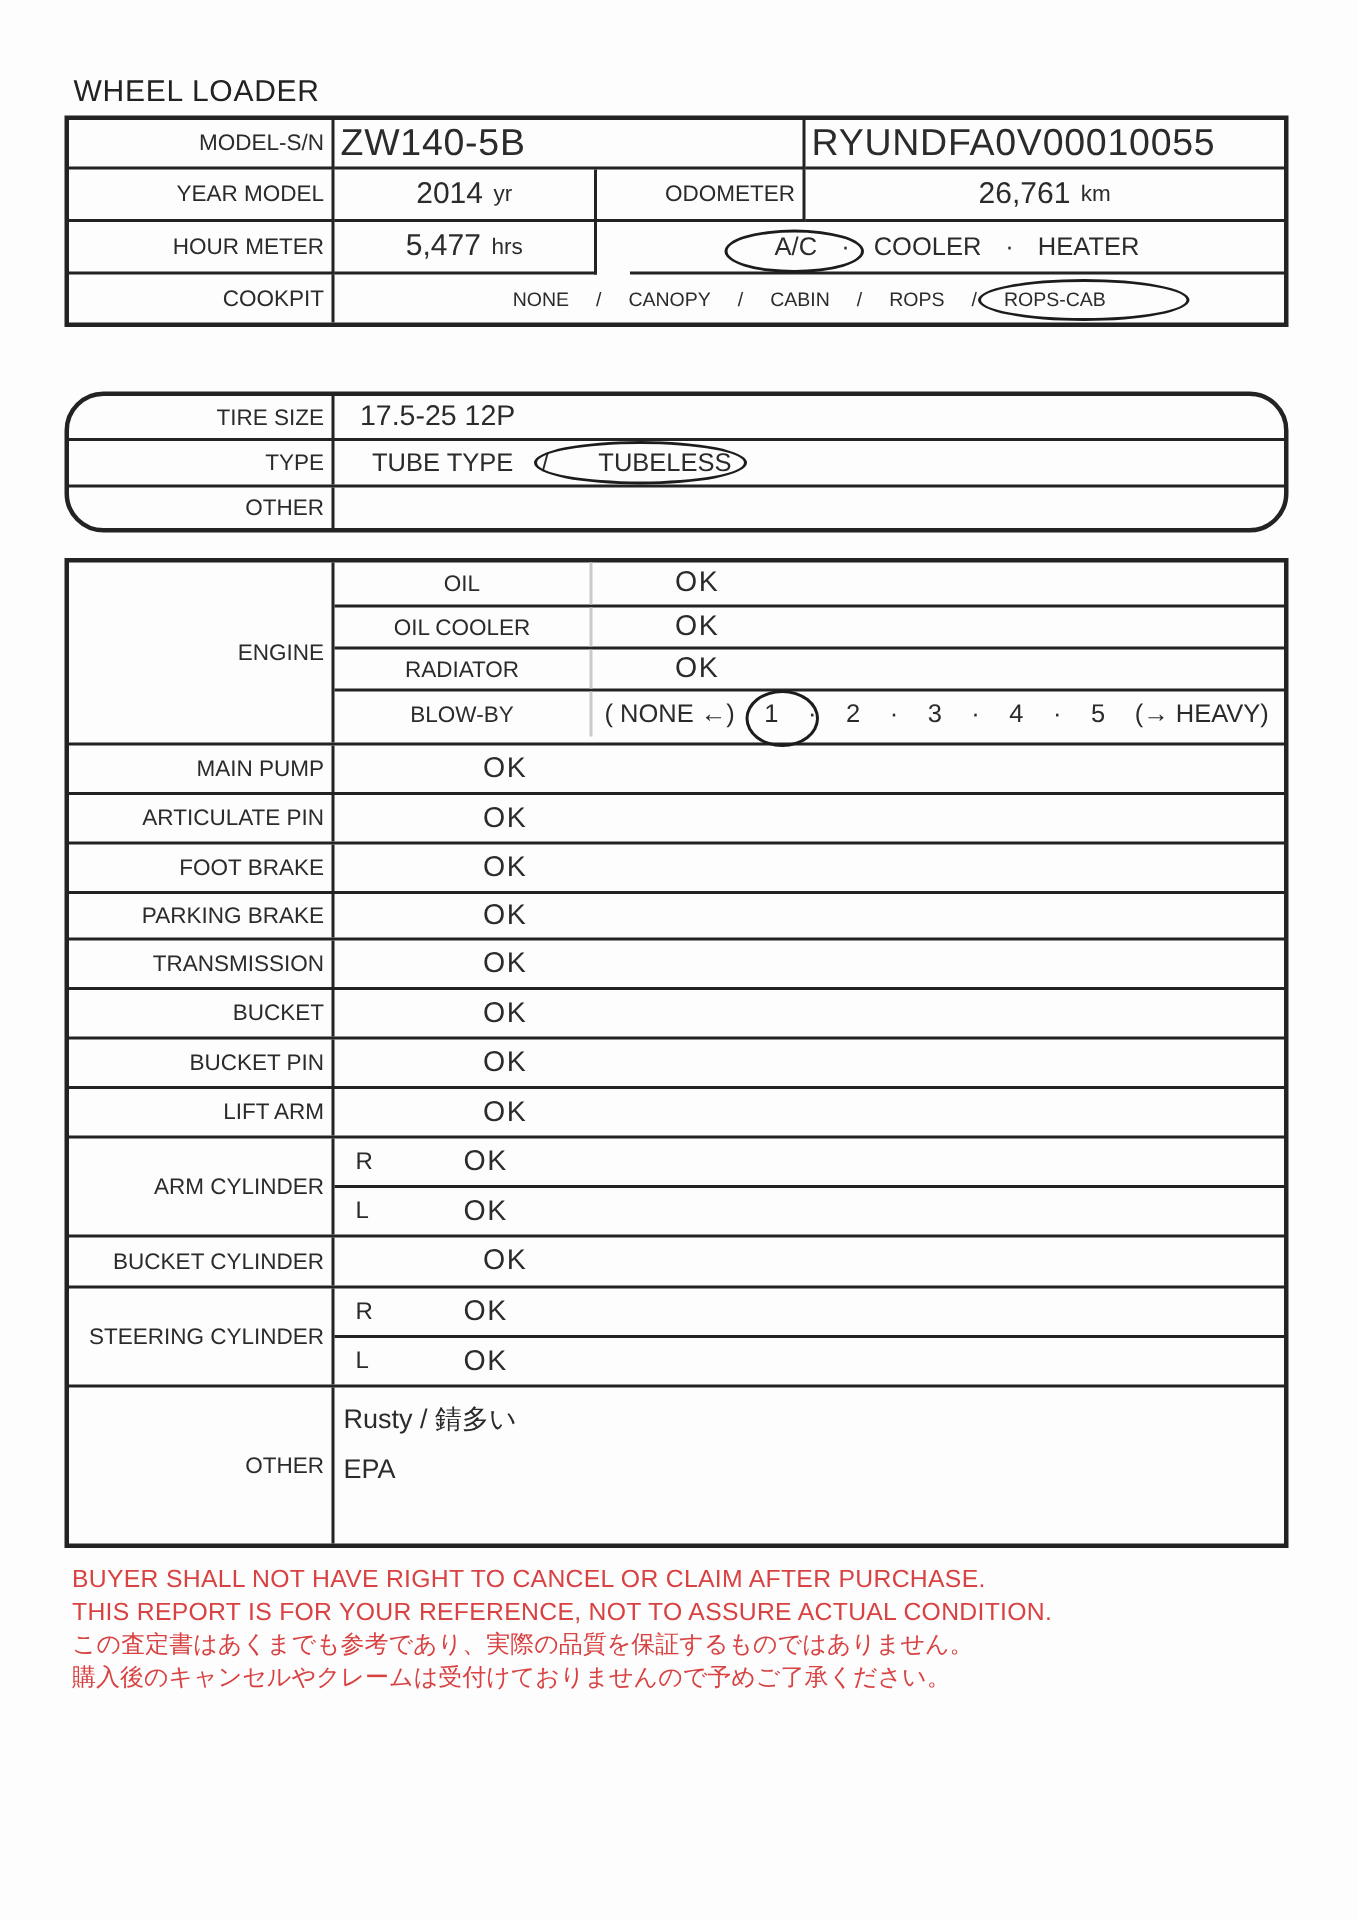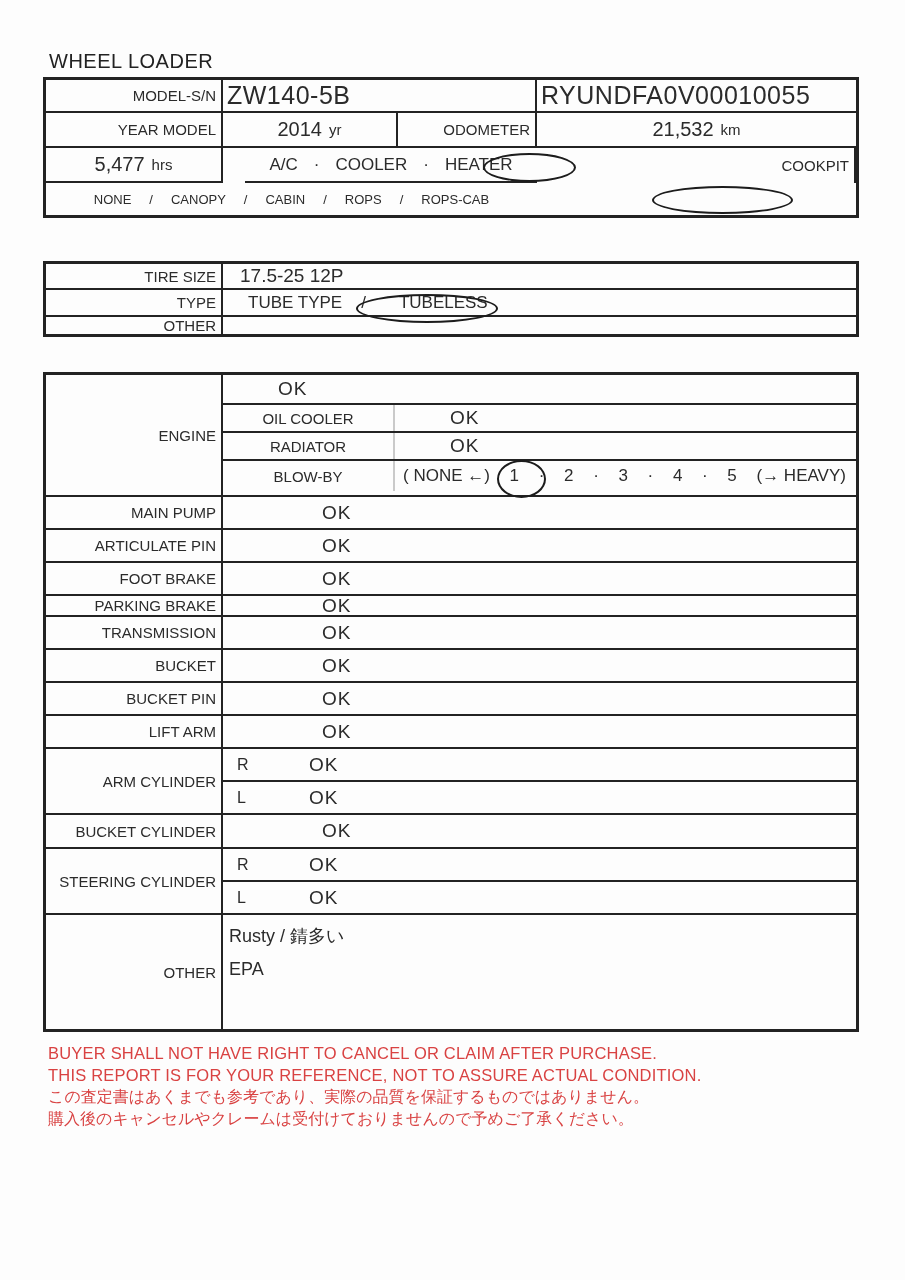--- a/index.html
+++ b/index.html
@@ -16,21 +16,21 @@
   .c{border-right:2px solid #232323;border-bottom:2px solid #232323;display:flex;align-items:center;overflow:hidden;}
   .nr{border-right:none;} .nb{border-bottom:none;}
   .sp2{grid-column:span 2;} .sp3{grid-column:span 3;}
   .lab{justify-content:flex-end;padding-right:5px;font-size:15px;white-space:nowrap;}
   .ctr{justify-content:center;}
   .big{font-size:25px;letter-spacing:.5px;padding-left:4px;white-space:nowrap;}
   .num{font-size:20px;} .unit{font-size:15px;margin-left:7px;}
   .opts{font-size:17px;display:flex;gap:16px;justify-content:center;align-items:center;white-space:nowrap;margin-left:22px;}
   .opts2{font-size:13px;display:flex;gap:18px;justify-content:center;align-items:center;white-space:nowrap;text-align:center;}
   
-  #t2{left:43px;top:261px;width:816px;height:76px;display:flex;flex-direction:column;}
+  #t2{left:43px;top:261px;width:816px;height:94px;display:flex;flex-direction:column;border-radius:26px;}
   .row2{display:flex;border-bottom:2px solid #232323;}
   .row2:last-child{border-bottom:none;flex:1;}
   .lab2c{width:177px;border-right:2px solid #232323;display:flex;align-items:center;justify-content:flex-end;padding-right:5px;font-size:15px;flex:none;}
   .v2{flex:1;display:flex;align-items:center;}
   
   #t3{left:43px;top:372px;width:816px;height:660px;display:flex;flex-direction:column;}
   .r3{display:flex;border-bottom:2px solid #232323;flex:none;}
   .r3.last{border-bottom:none;flex:1;}
   .lab3{width:177px;border-right:2px solid #232323;display:flex;align-items:center;justify-content:flex-end;padding-right:5px;font-size:15px;flex:none;white-space:nowrap;}
   .engsub{flex:1;display:flex;flex-direction:column;}
@@ -69,24 +69,25 @@
     <div class="c sp2 big">ZW140-5B</div>
     <div class="c nr big">RYUNDFA0V00010055</div>
 
     <div class="c lab">YEAR MODEL</div>
     <div class="c ctr">
       <span class="num">2014</span>
       <span class="unit">yr</span>
     </div>
     <div class="c lab">ODOMETER</div>
     <div class="c nr ctr">
-      <span class="num">21,532</span>
+      <span class="num">26,761</span>
       <span class="unit">km</span>
     </div>
 
+    <div class="c lab">HOUR METER</div>
     <div class="c ctr">
       <span class="num">5,477</span>
       <span class="unit">hrs</span>
     </div>
     <div class="c sp2 nr opts">
       <span>A/C</span>
       <span>·</span>
       <span>COOLER</span>
       <span>·</span>
       <span>HEATER</span>
@@ -124,20 +125,21 @@
       <div class="v2"></div>
     </div>
   </div>
 
   <div class="tbl" id="t3">
 
     <div class="r3" style="height:122px;">
       <div class="lab3">ENGINE</div>
       <div class="engsub">
         <div class="esr">
+          <div class="esl">OIL</div>
           <div class="esv">
               <span class="ok">OK</span>
             </div>
         </div>
         <div class="esr" style="height:28px;">
           <div class="esl">OIL COOLER</div>
           <div class="esv">
               <span class="ok">OK</span>
             </div>
         </div>
@@ -177,21 +179,21 @@
       <div class="val3">
           <span class="ok">OK</span>
         </div>
     </div>
     <div class="r3" style="height:33px;">
       <div class="lab3">FOOT BRAKE</div>
       <div class="val3">
           <span class="ok">OK</span>
         </div>
     </div>
-    <div class="r3" style="height:21px;">
+    <div class="r3" style="height:31px;">
       <div class="lab3">PARKING BRAKE</div>
       <div class="val3">
           <span class="ok">OK</span>
         </div>
     </div>
     <div class="r3" style="height:33px;">
       <div class="lab3">TRANSMISSION</div>
       <div class="val3">
           <span class="ok">OK</span>
         </div>

